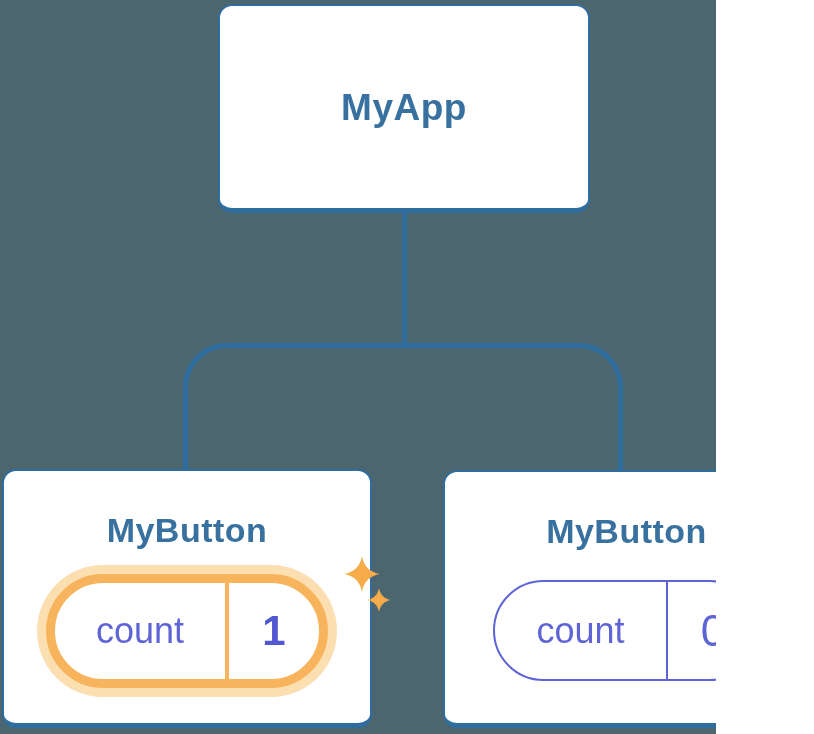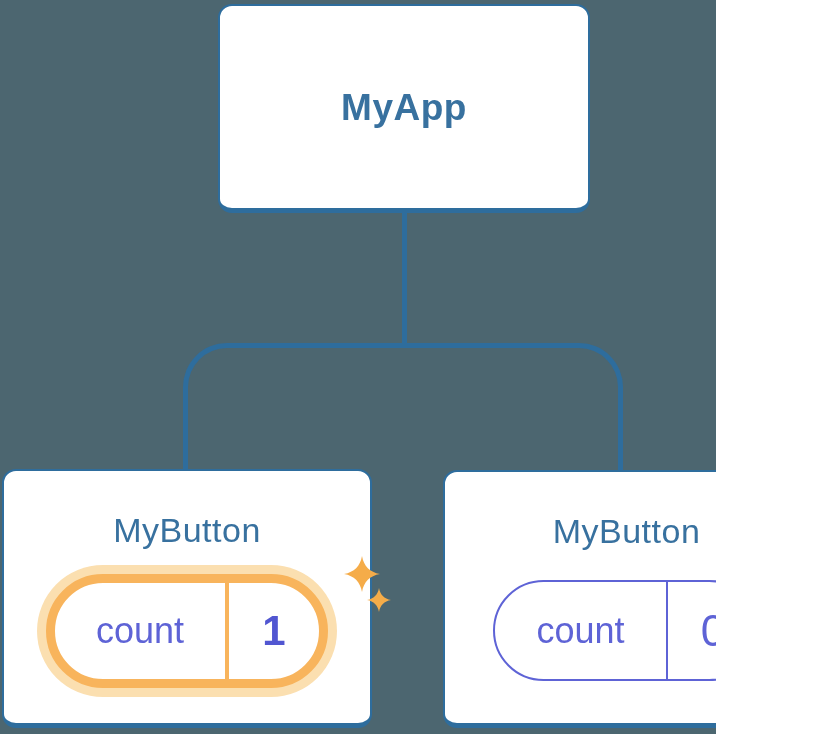--- a/index.html
+++ b/index.html
@@ -35,21 +35,21 @@
   .fork{
     position:absolute;left:183px;top:343px;width:440px;height:127px;
     border:5px solid #2E6D9D;border-bottom:none;
     border-radius:44px 44px 0 0;
     box-sizing:border-box;
   }
   #left-card{left:2px;top:469px;width:370px;height:259px;}
   #right-card{left:443px;top:470px;width:367px;height:258px;}
   .card-title{
     margin-top:42px;
-    font-size:34px;font-weight:normal;color:#38719F;letter-spacing:0.5px;line-height:1;
+    font-size:34px;font-weight:bold;color:#38719F;letter-spacing:0.5px;line-height:1;
   }
   .pill-wrap{position:relative;margin-top:27px;}
   .pill{
     box-sizing:border-box;
     display:flex;align-items:stretch;
     background:#ffffff;
   }
   .pill.highlight{
     width:282px;height:114px;
     border:9px solid #F8B45C;

